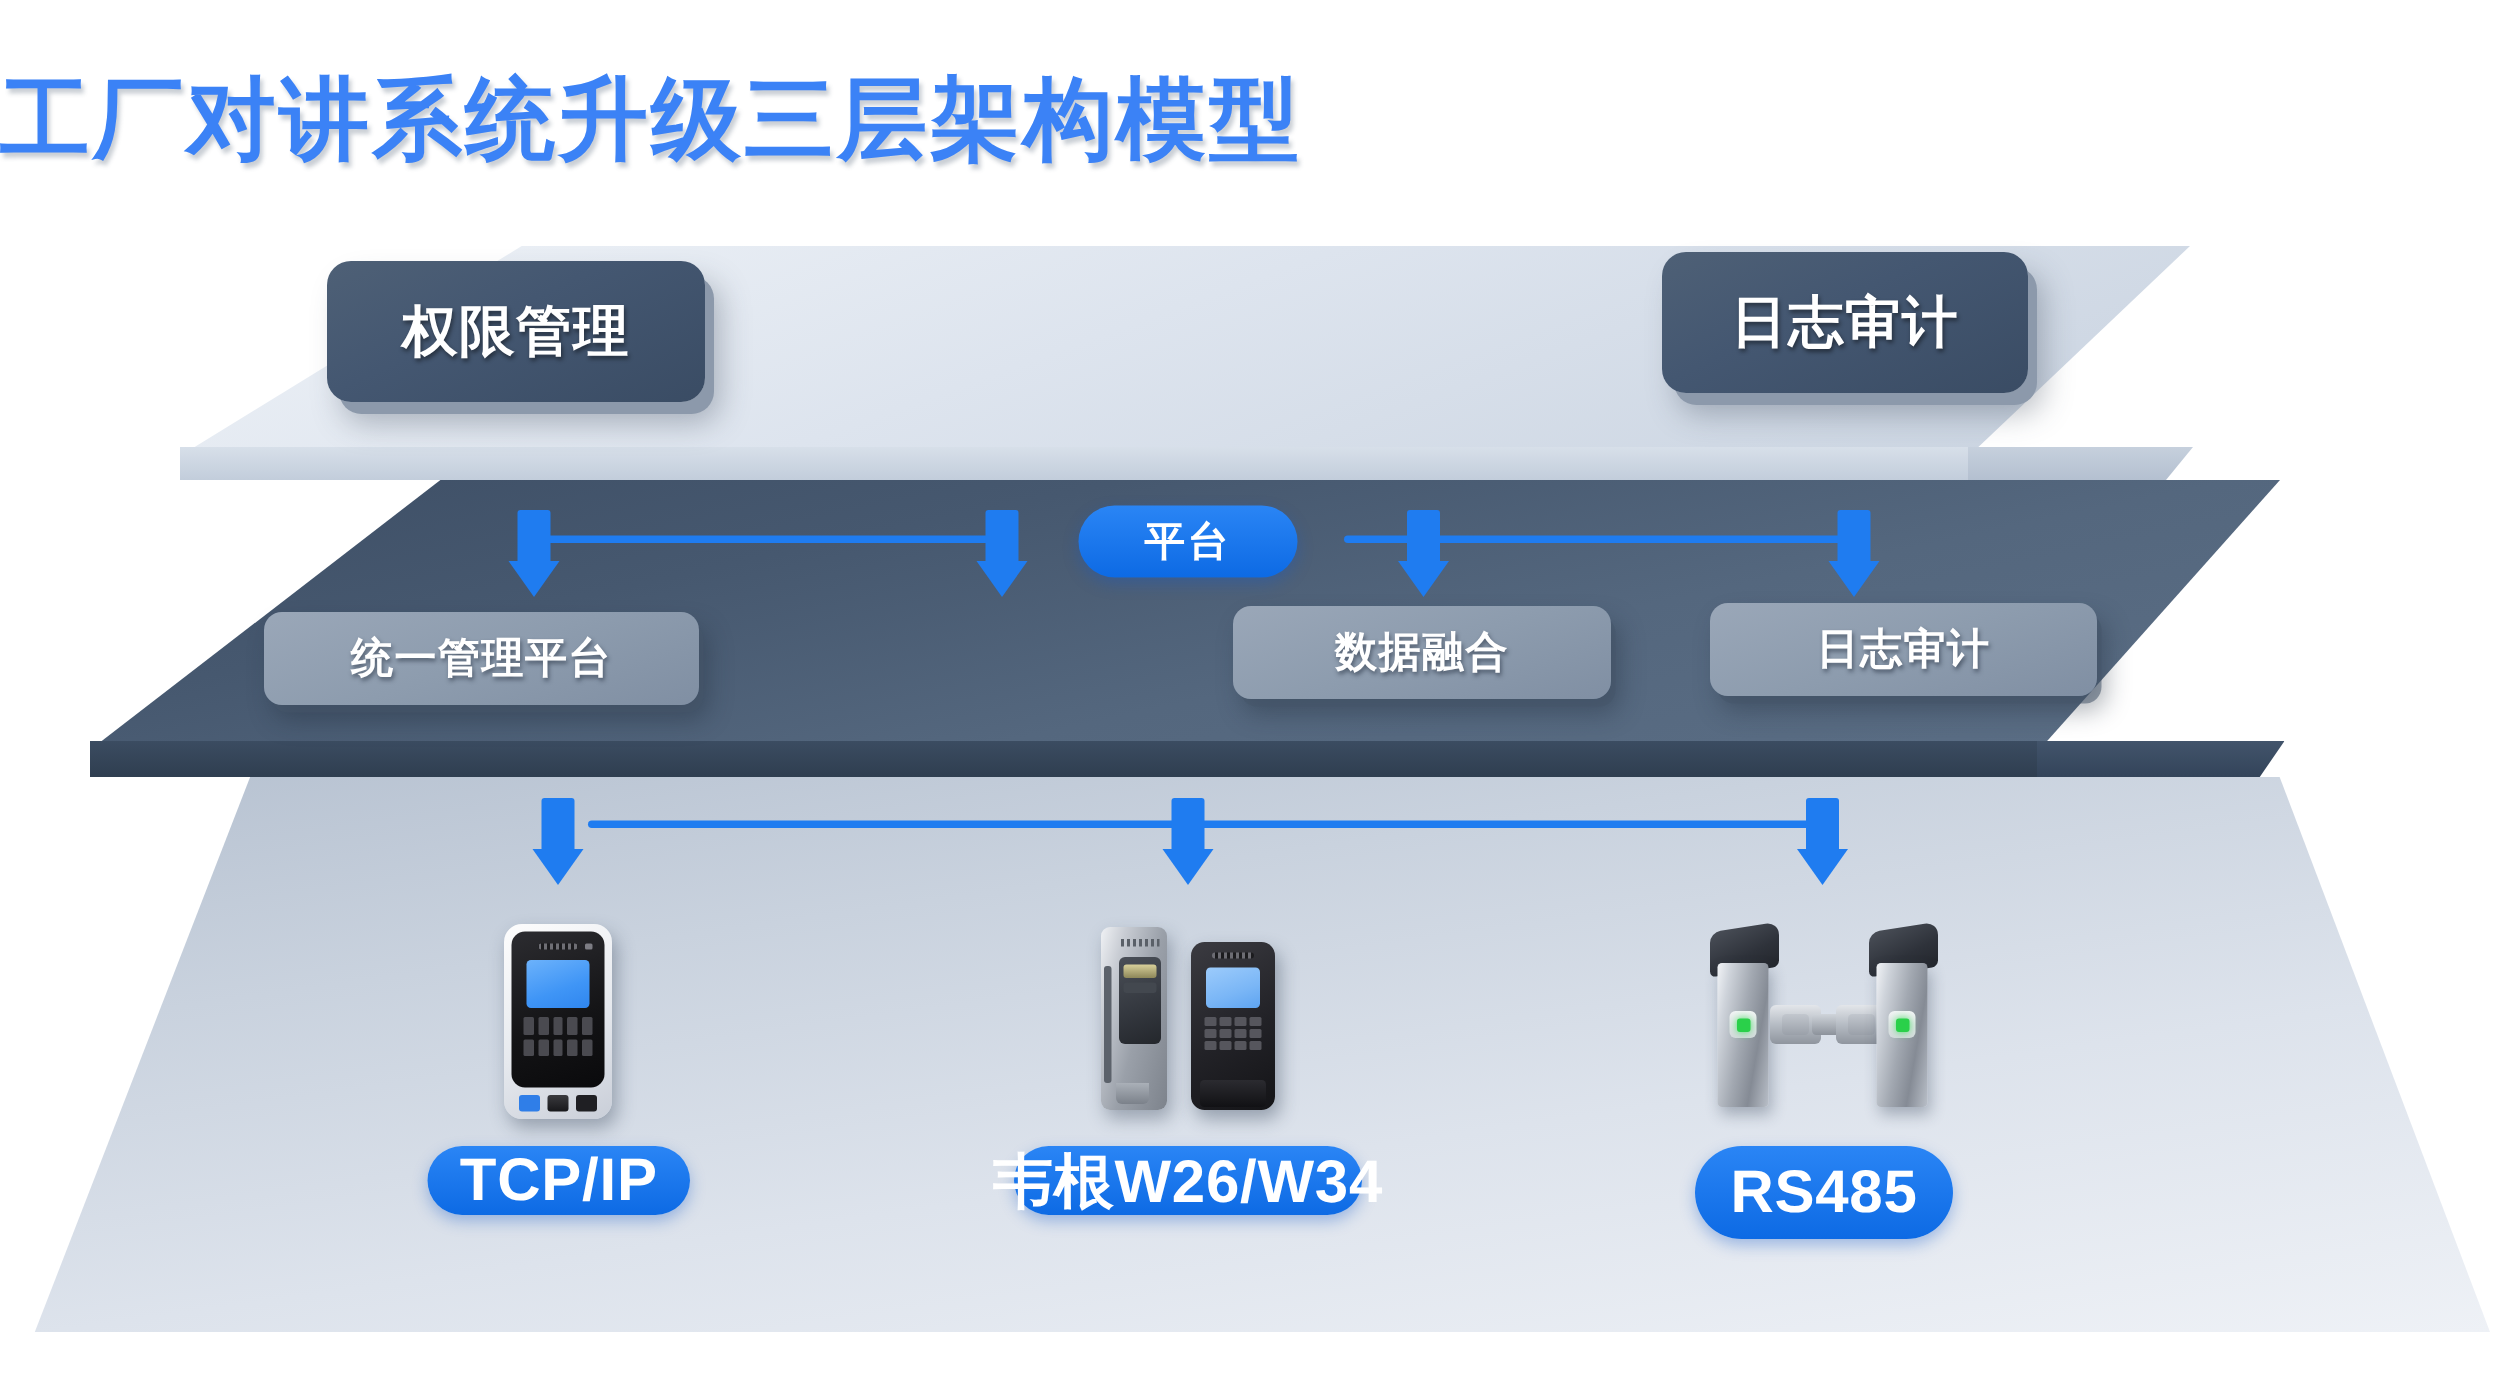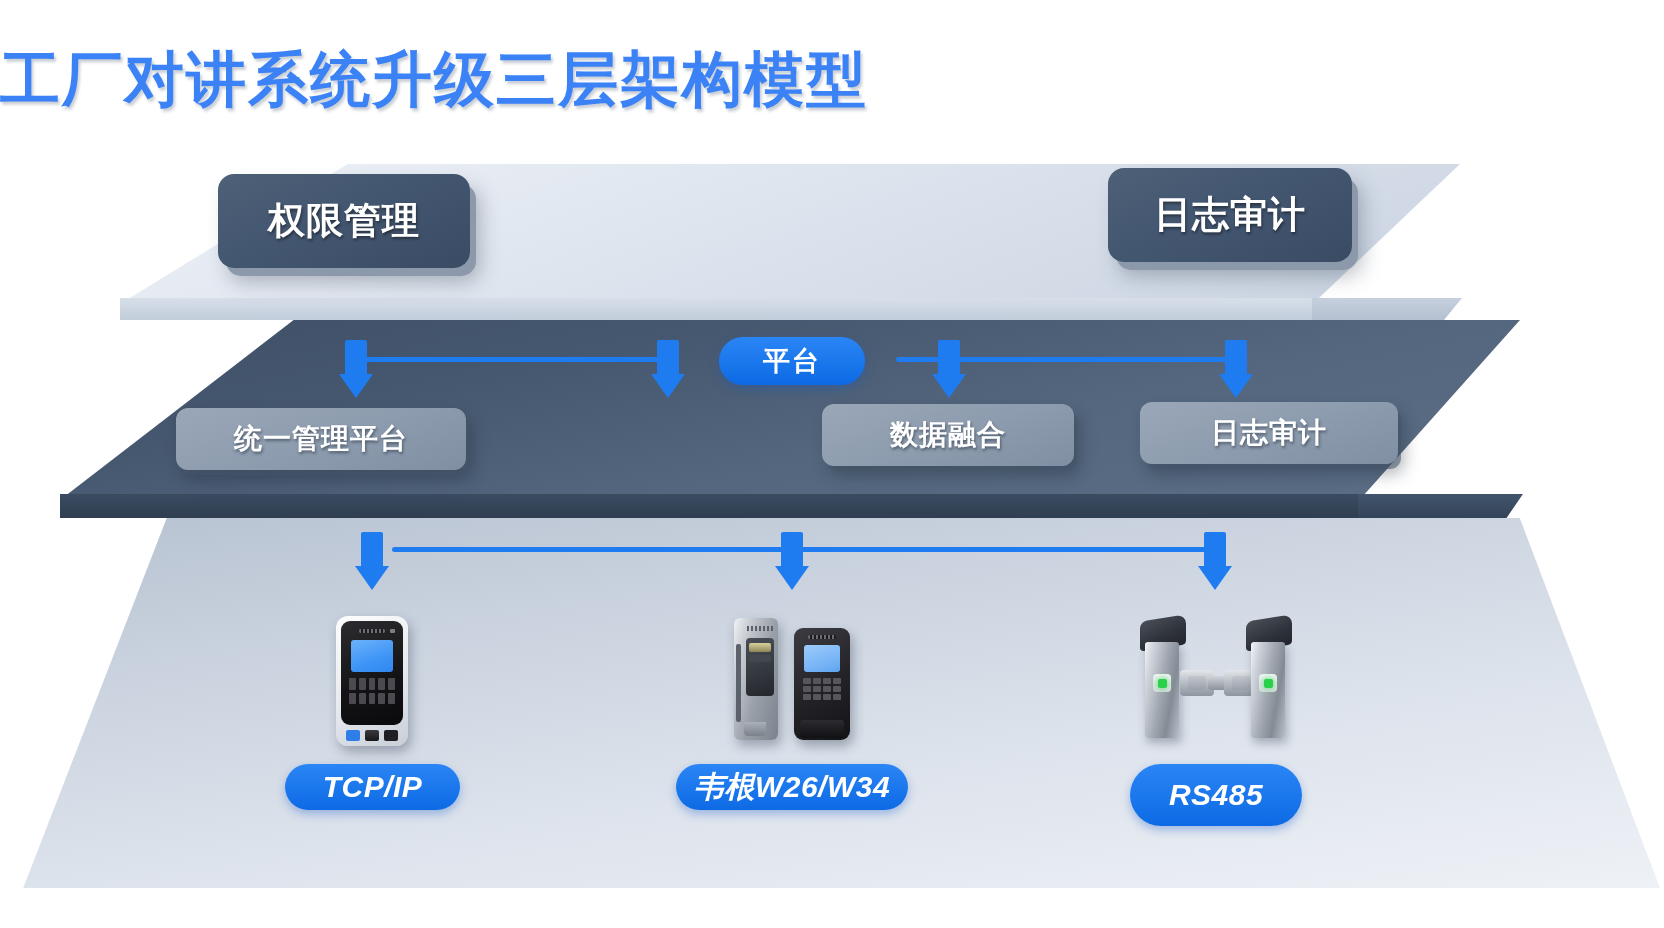--- a/index.html
+++ b/index.html
@@ -89,21 +89,21 @@
   
   .pill{
     position:absolute;
     display:flex;align-items:center;justify-content:center;
     background:linear-gradient(180deg,#2a85f5 0%,#0d6ae4 100%);
     border-radius:999px;color:#fff;font-weight:bold;
     box-shadow:0 4px 10px rgba(20,90,200,.35);
     white-space:nowrap;
   }
   #platform-badge{font-size:27px;letter-spacing:2px;}
-  .proto{font-size:30px;letter-spacing:.5px;font-style:italic;}
+  .proto{font-size:40px;letter-spacing:.5px;}
 
   
   .arrow{position:absolute;width:34px;}
   .arrow .shaft{
     width:22px;margin:0 auto;background:#1f7cf0;height:34px;
     border-radius:2px 2px 0 0;
   }
   .arrow .head{
     width:0;height:0;margin:0 auto;
     border-left:17px solid transparent;border-right:17px solid transparent;

